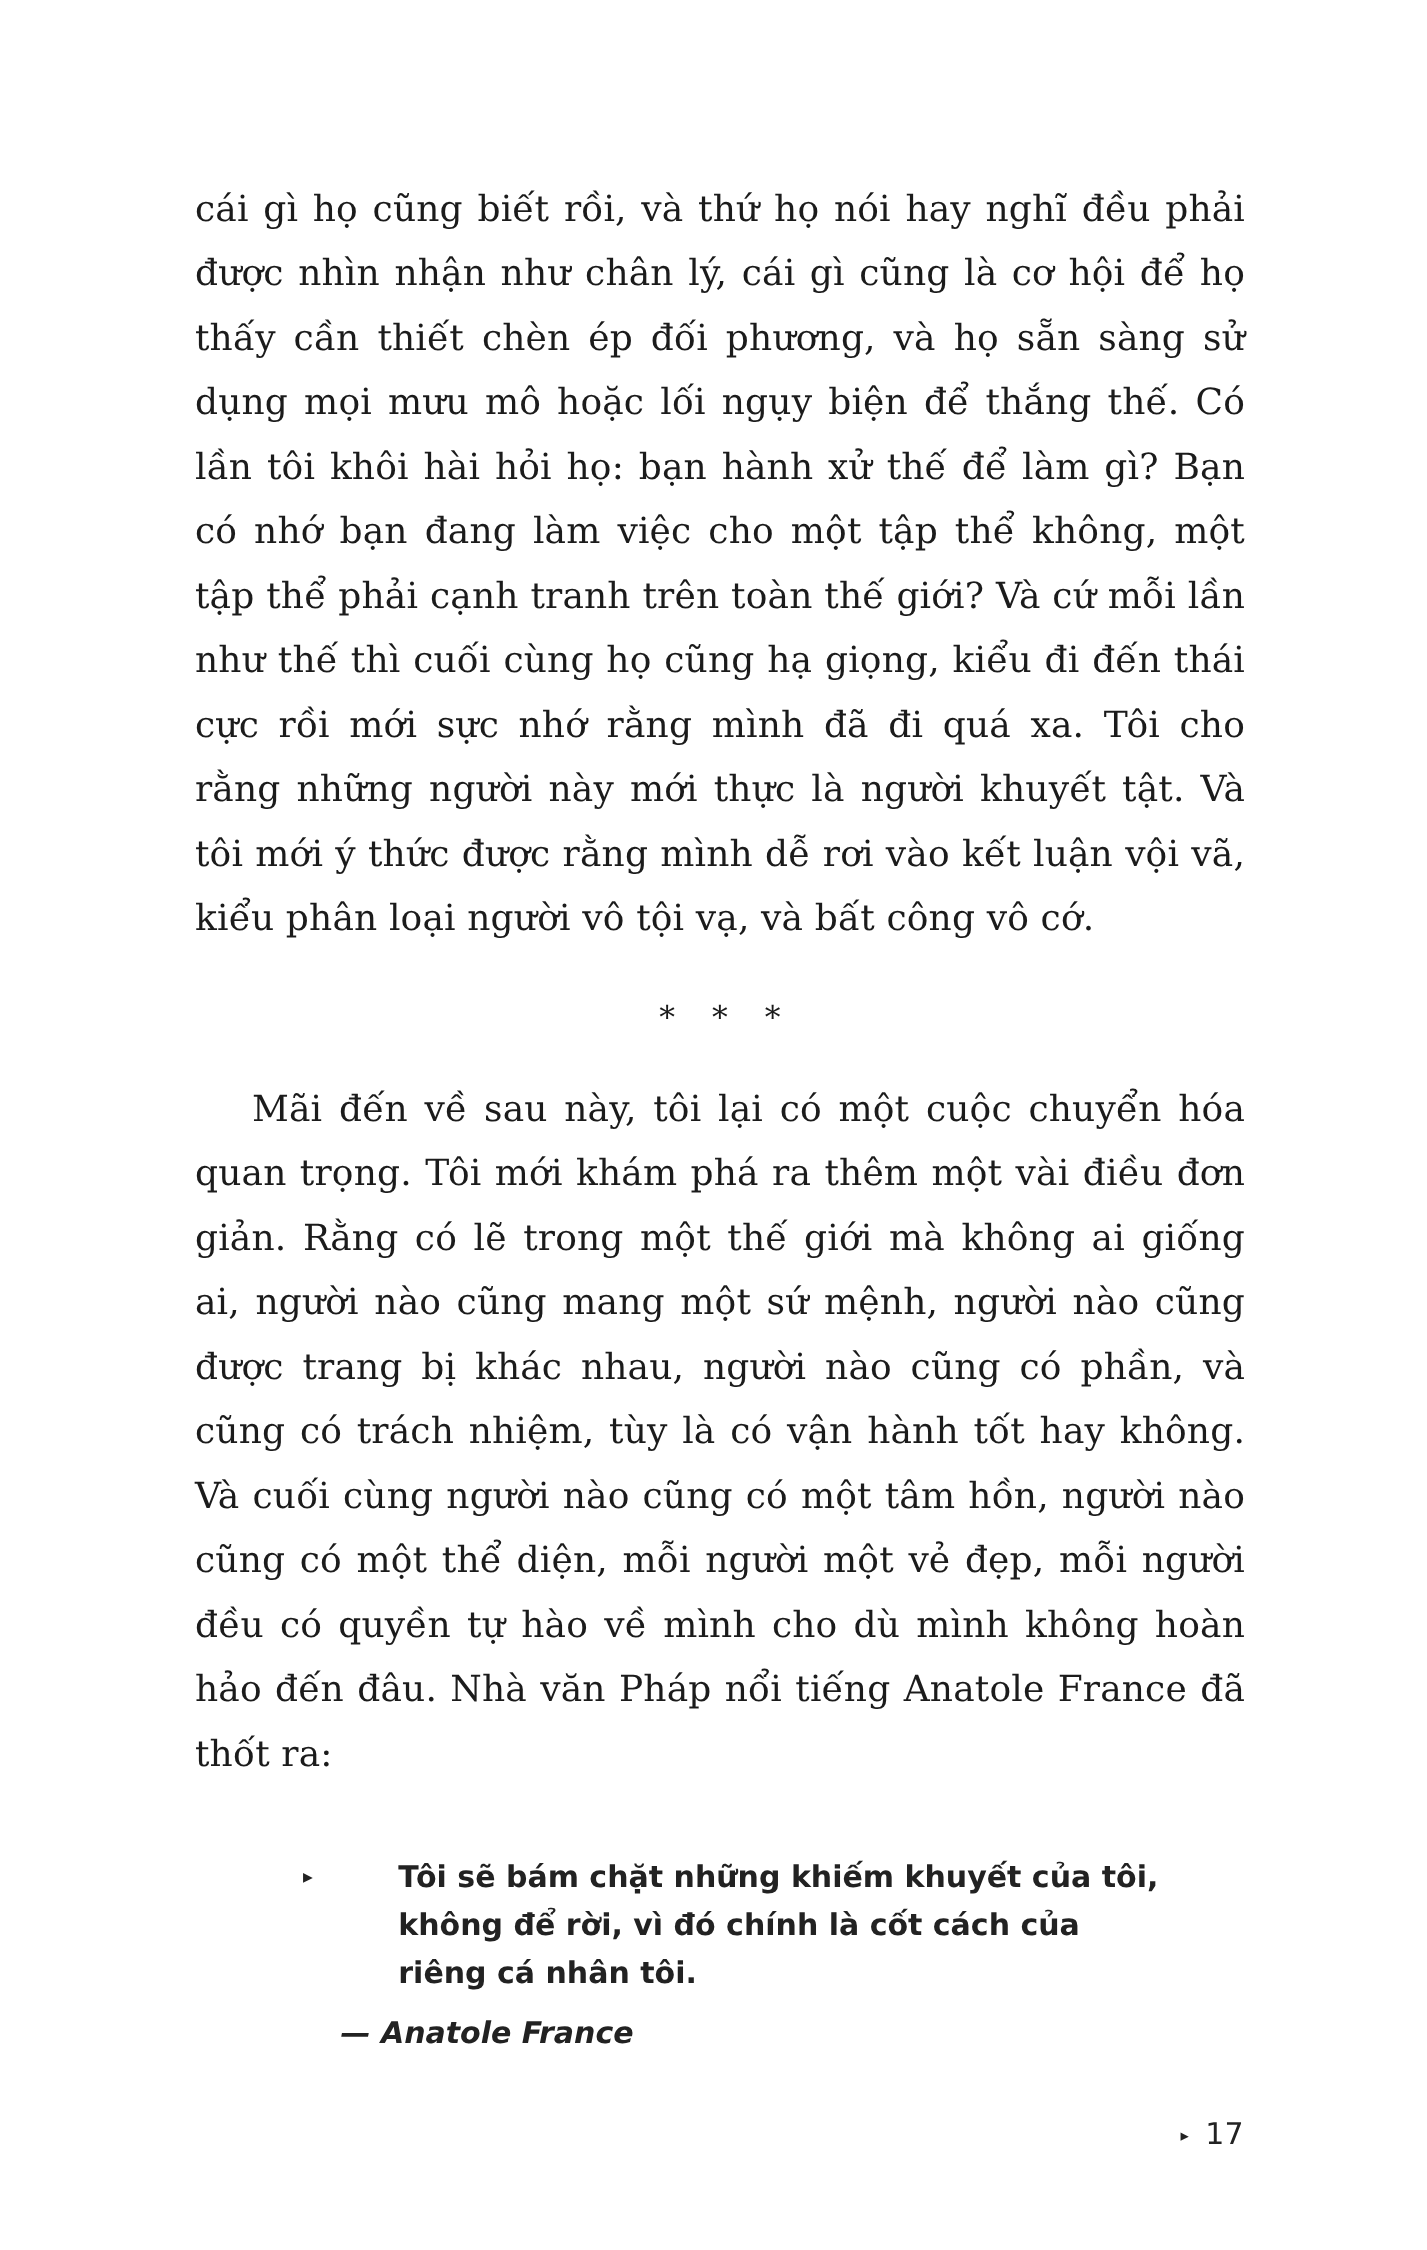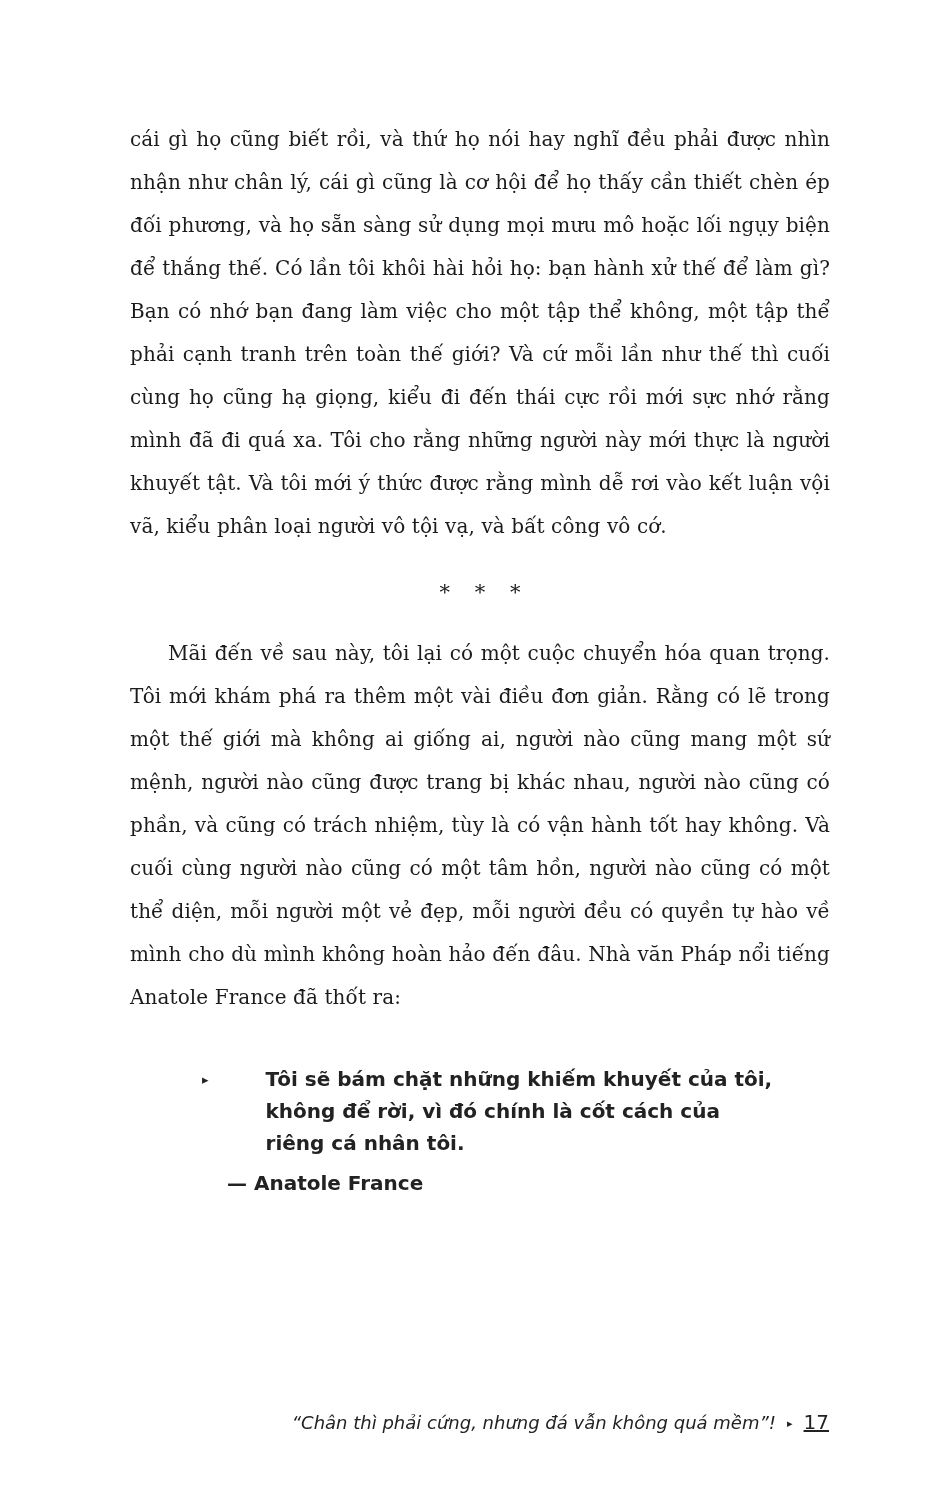--- a/index.html
+++ b/index.html
@@ -17,21 +17,21 @@
     inset: 0;
     background: #ffffff;
   }
   .content {
     position: absolute;
     top: 118px;
     left: 130px;
     width: 700px;
   }
   .body-para {
-    font-size: 20px;
+    font-size: 24px;
     line-height: 43px;
     text-align: justify;
     text-justify: inter-word;
     letter-spacing: 0.1px;
   }
   .body-para.indent { text-indent: 38px; margin-top: 20px; }
   .separator {
     text-align: center;
     font-size: 21px;
     letter-spacing: 9px;
@@ -55,20 +55,21 @@
     margin-right: 13px;
     flex: 0 0 auto;
     transform: translateY(1px);
   }
   .quote-text {
     display: block;
     max-width: 520px;
     margin-left: 44px;
   }
   .quote-attribution {
+    font-style: italic;
     margin-top: 8px;
     margin-left: 25px;
   }
   .page-footer {
     position: absolute;
     right: 122px;
     bottom: 66px;
     display: flex;
     align-items: center;
     gap: 11px;
@@ -79,21 +80,20 @@
   .footer-title {
     font-style: italic;
     font-size: 18px;
   }
   .footer-marker {
     font-size: 11px;
     transform: translateY(1px);
   }
   .footer-page-number {
     font-size: 20px;
-    text-decoration: underline;
   }
 </style>
 </head>
 <body>
 
 <div class="page">
 
   <main class="content">
 
     <p class="body-para">cái gì họ cũng biết rồi, và thứ họ nói hay nghĩ đều phải được nhìn nhận như chân lý, cái gì cũng là cơ hội để họ thấy cần thiết chèn ép đối phương, và họ sẵn sàng sử dụng mọi mưu mô hoặc lối ngụy biện để thắng thế. Có lần tôi khôi hài hỏi họ: bạn hành xử thế để làm gì? Bạn có nhớ bạn đang làm việc cho một tập thể không, một tập thể phải cạnh tranh trên toàn thế giới? Và cứ mỗi lần như thế thì cuối cùng họ cũng hạ giọng, kiểu đi đến thái cực rồi mới sực nhớ rằng mình đã đi quá xa. Tôi cho rằng những người này mới thực là người khuyết tật. Và tôi mới ý thức được rằng mình dễ rơi vào kết luận vội vã, kiểu phân loại người vô tội vạ, và bất công vô cớ.</p>
@@ -106,18 +106,17 @@
       <div class="quote-row">
         <span class="quote-marker">▸</span>
         <span class="quote-text">Tôi sẽ bám chặt những khiếm khuyết của tôi, không để rời, vì đó chính là cốt cách của riêng cá nhân tôi.</span>
       </div>
       <div class="quote-attribution">— Anatole France</div>
     </blockquote>
 
   </main>
 
   <footer class="page-footer">
-    <span class="footer-title">“Chân thì phải cứng, nhưng đá vẫn không quá mềm”!</span>
     <span class="footer-marker">▸</span>
     <span class="footer-page-number">17</span>
   </footer>
 
 </div>
 
 </body></html>

